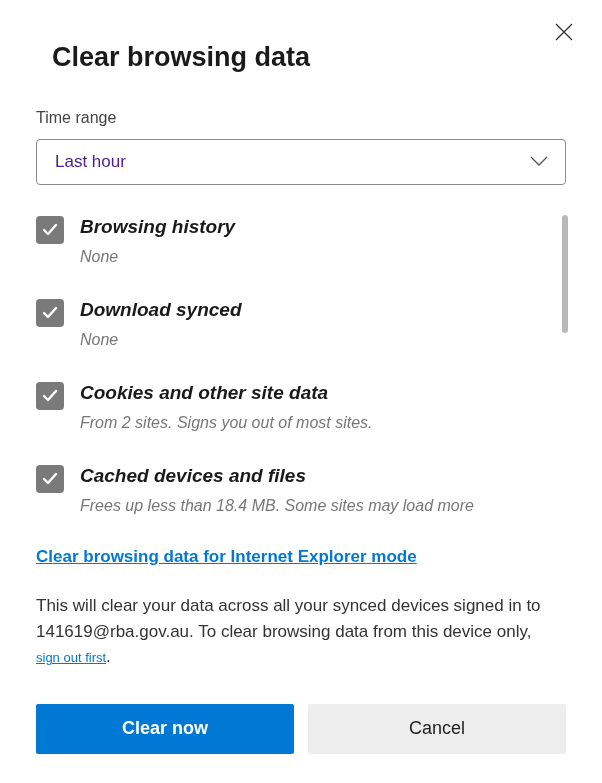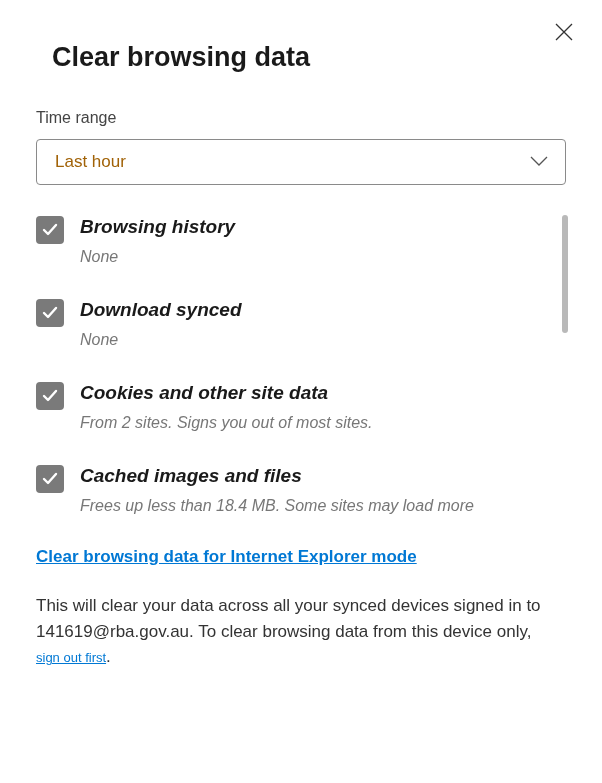--- a/index.html
+++ b/index.html
@@ -42,21 +42,21 @@
     margin-bottom: 12px;
   }
   .select {
     border: 1px solid #8a8a8a;
     border-radius: 4px;
     height: 46px;
     display: flex;
     align-items: center;
     padding: 0 18px;
     font-size: 17px;
-    color: #a16207;
+    color: #4c1d95;
     cursor: pointer;
     position: relative;
     margin-bottom: 30px;
   }
   .select .chev {
     position: absolute;
     right: 16px;
     top: 50%;
     transform: translateY(-50%);
     color: #555;
@@ -208,26 +208,30 @@
       </div>
     </div>
 
     <div class="option">
       <div class="checkbox">
         <svg width="18" height="18" viewBox="0 0 18 18">
             <path d="M3 9 L7 13 L15 4" stroke="#fff" stroke-width="2.4" fill="none" stroke-linecap="round" stroke-linejoin="round"></path>
           </svg>
       </div>
       <div class="option-text">
-        <div class="option-title">Cached images and files</div>
+        <div class="option-title">Cached devices and files</div>
         <div class="option-desc">Frees up less than 18.4 MB. Some sites may load more</div>
       </div>
     </div>
   </div>
 
   <div class="link ie-link">Clear browsing data for Internet Explorer mode</div>
 
   <div class="info">
     <span>This will clear your data across all your synced devices signed in to 141619@rba.gov.au. To clear browsing data from this device only, </span><span class="link">sign out first</span><span>.</span>
   </div>
 
+  <div class="buttons">
+    <div class="btn btn-primary">Clear now</div>
+    <div class="btn btn-secondary">Cancel</div>
+  </div>
 
 </div>
 
 </body></html>

